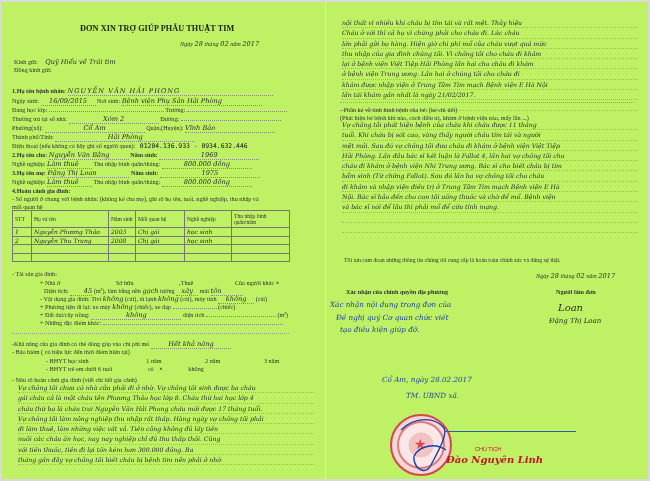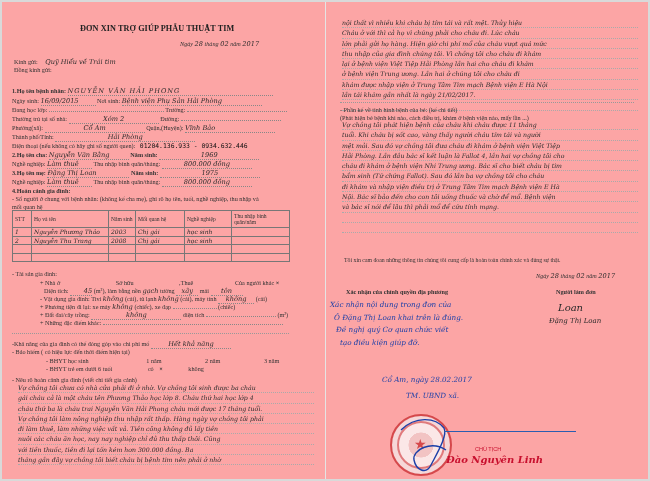--- a/index.html
+++ b/index.html
@@ -1,17 +1,17 @@
 <!DOCTYPE html>
 <html><head>
 <meta charset="utf-8">
 <style>
   html, body { margin: 0; padding: 0; background: #d9d9d9; }
   body { width: 650px; height: 481px; position: relative; overflow: hidden; font-family: "Liberation Serif", serif; color: #222; }
-  .page { position: absolute; top: 2px; bottom: 2px; background: #fca5a5; overflow: hidden; }
+  .page { position: absolute; top: 2px; bottom: 2px; background: #bef264; overflow: hidden; }
   .page.left { left: 2px; width: 323px; border-right: 1px solid #e4e4e4; }
   .page.right { left: 326px; width: 322px; }
   .abs { position: absolute; white-space: nowrap; }
   .title { font-weight: bold; font-size: 8.2px; letter-spacing: 0.1px; }
   .p { font-size: 6.2px; color: #333; }
   .b { font-weight: bold; }
   .hw { font-family: "DejaVu Serif", serif; font-style: italic; color: #2a2a2a; font-size: 6.6px; }
   .hw-blue { font-family: "DejaVu Serif", serif; font-style: italic; color: #1b3fa8; font-size: 7.2px; }
   .dots { border-bottom: 1px dotted #888; }
   .rule { position: absolute; left: 0; right: 0; border-bottom: 1px dotted #999; height: 0; }
@@ -50,21 +50,21 @@
   <div class="abs p" style="left:12px; top:64px;">
     <span>Đồng kính gửi:</span>
   </div>
 
   <div class="abs p" style="left:10px; top:85px; width:280px;">
     <span class="b">1.Họ tên bệnh nhân:</span>
     <span class="hw dots" style="display:inline-block; width:205px; letter-spacing:1px;">NGUYỄN VĂN HẢI PHONG</span>
   </div>
   <div class="abs p" style="left:10px; top:95px;">
     <span>Ngày sinh:</span>
-    <span class="hw dots" style="display:inline-block; width:55px; ">16/09/2015</span>
+    <span class="hw dots" style="display:inline-block; width:55px; text-align:center;">16/09/2015</span>
     <span>Nơi sinh:</span>
     <span class="hw dots" style="display:inline-block; width:140px;">Bệnh viện Phụ Sản Hải Phòng</span>
   </div>
   <div class="abs p" style="left:10px; top:104px;">
     <span>Đang học lớp:</span>
     <span class="dots" style="display:inline-block; width:115px;"></span>
     <span>Trường:</span>
     <span class="dots" style="display:inline-block; width:100px;"></span>
   </div>
   <div class="abs p" style="left:10px; top:113px;">
@@ -174,21 +174,21 @@
     <span class="b">×</span>
   </div>
   <div class="abs p" style="left:42px; top:285px;">
     <span>Diện tích:</span>
     <span class="hw dots" style="display:inline-block; width:22px; text-align:right;">45</span>
     <span>(m²), làm bằng nền</span>
     <span class="hw">gạch</span>
     <span>tường</span>
     <span class="hw dots" style="display:inline-block; width:22px; text-align:center;">xây</span>
     <span>mái</span>
-    <span class="hw dots" style="display:inline-block; width:32px; text-align:center;">tôn</span>
+    <span class="hw dots" style="display:inline-block; width:32px; text-align:left;">tôn</span>
   </div>
   <div class="abs p" style="left:38px; top:293px;">
     <span>- Vật dụng gia đình: Tivi</span>
     <span class="hw">không</span>
     <span>(cái), tủ lạnh</span>
     <span class="hw">không</span>
     <span>(cái), máy tính</span>
     <span class="hw dots" style="display:inline-block; width:36px; text-align:center;">không</span>
     <span>(cái)</span>
   </div>
@@ -286,21 +286,20 @@
     <span class="hw">02</span>
     <span>năm</span>
     <span class="hw">2017</span>
   </div>
 
   <div class="abs p b" style="left:20px; top:286px;">Xác nhận của chính quyền địa phương</div>
   <div class="abs p b" style="left:230px; top:286px;">Người làm đơn</div>
 
   <div class="abs" style="left:4px; top:297px; line-height:12.5px;">
     <div class="hw-blue">Xác nhận nội dung trong đơn của</div>
-    <div class="hw-blue" style="padding-left:4px;">Ô Đặng Thị Loan khai trên là đúng.</div>
     <div class="hw-blue" style="padding-left:6px;">Đề nghị quý Cơ quan chức viết</div>
     <div class="hw-blue" style="padding-left:10px;">tạo điều kiện giúp đỡ.</div>
   </div>
 
   <div class="abs hw" style="left:232px; top:300px; font-size:10px;">Loan</div>
   <div class="abs hw" style="left:223px; top:315px; font-size:7px;">Đặng Thị Loan</div>
 
   <div class="abs hw-blue" style="left:56px; top:373px;">Cổ Am, ngày 28.02.2017</div>
   <div class="abs hw-blue" style="left:80px; top:389px;">TM. UBND xã.</div>
 

